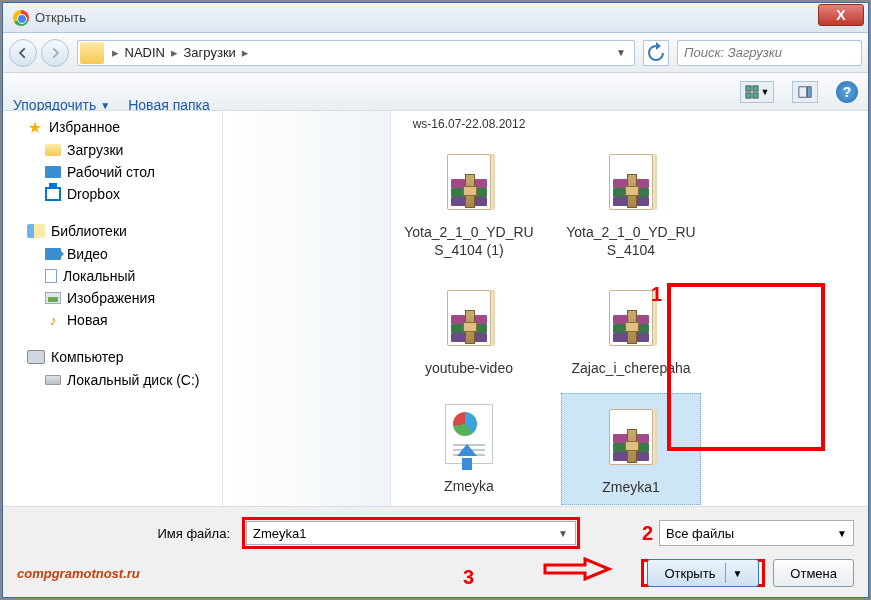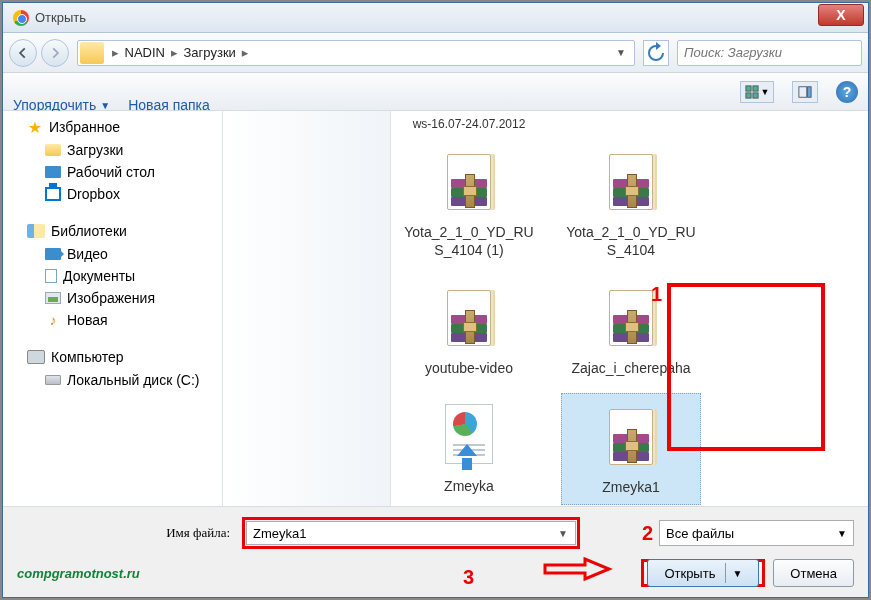--- a/index.html
+++ b/index.html
@@ -77,28 +77,28 @@
 .ppt-icon { width: 64px; height: 64px; position: relative; }
 .ppt-icon .page { position: absolute; top: 0; left: 8px; width: 48px; height: 60px; background: #fff; border: 1px solid #c0c8d0; }
 .ppt-icon .pie { position: absolute; top: 8px; left: 16px; width: 24px; height: 24px; border-radius: 50%; background: conic-gradient(#3aa5d8 0 140deg, #5aaf5a 140deg 260deg, #d84a4a 260deg 360deg); }
 .ppt-icon .line { position: absolute; top: 40px; left: 16px; width: 32px; height: 2px; background: #c0c8d0; box-shadow: 0 5px 0 #c0c8d0, 0 10px 0 #c0c8d0; }
 .ppt-icon .arrow { position: absolute; bottom: -2px; left: 20px; width: 16px; height: 20px; }
 .ppt-icon .arrow .shaft { position: absolute; bottom: 0; left: 5px; width: 10px; height: 12px; background: #3a8dd8; }
 .ppt-icon .arrow .head { position: absolute; top: -6px; left: 0; border-left: 10px solid transparent; border-right: 10px solid transparent; border-bottom: 12px solid #3a8dd8; }
 
 .footer { background: #f0f0f0; padding: 10px 14px 10px 14px; border-top: 1px solid #d6dde4; position: relative; }
 .footer-row { display: flex; align-items: center; gap: 6px; margin-bottom: 10px; }
-.footer .lbl { font-size: 13px; width: 225px; text-align: right; padding-right: 6px; font-family: Liberation Serif, serif; }
+.footer .lbl { font-size: 13px; width: 225px; text-align: right; padding-right: 6px; }
 .footer .fname-wrap { border: 3px solid #e00; padding: 1px; }
 .footer .fname { height: 24px; background: #fff; border: 1px solid #abadb3; padding: 2px 6px; font-size: 13px; width: 330px; }
 .footer .fname-dd { margin-left: -28px; padding-right: 8px; font-size: 10px; color: #555; pointer-events: none; }
 .footer .filter { height: 26px; width: 200px; background: #fff; border: 1px solid #abadb3; padding: 3px 6px; font-size: 13px; display: flex; align-items: center; justify-content: space-between; cursor: pointer; margin-left: auto; }
 .footer .filter .dd { font-size: 10px; }
 .footer-row2 { display: flex; align-items: center; }
-.footer .watermark { color: #15803d; font-style: italic; font-size: 13px; font-weight: bold; text-align: center; }
+.footer .watermark { color: #c2410c; font-style: italic; font-size: 13px; font-weight: bold; text-align: center; }
 .footer .btn-wrap { margin-left: auto; display: flex; gap: 8px; align-items: center; }
 .footer .btn { height: 28px; padding: 0 16px; font-size: 13px; border: 1px solid #8a9aa8; background: linear-gradient(#fdfdfe, #e8edf2); border-radius: 3px; cursor: pointer; display: flex; align-items: center; gap: 4px; }
 .footer .btn.primary-wrap { border: 3px solid #e00; padding: 3px; border-radius: 0; }
 .footer .btn.primary { border: 1px solid #3a7ab8; background: linear-gradient(#eaf3fb,#cde1f2); }
 .footer .btn .split { width: 1px; height: 20px; background: #8a9aa8; margin: 0 2px 0 6px; }
 .footer .btn .dd { font-size: 10px; }
 
 .annot { position: absolute; color: #e00; font-weight: bold; font-size: 20px; pointer-events: none; }
 .annot-box { position: absolute; border: 4px solid #e00; pointer-events: none; }
 .arrow-red { position: absolute; pointer-events: none; }
@@ -193,21 +193,21 @@
         <div class="group-head">
             <span class="ico lib"></span>
             <span>Библиотеки</span>
           </div>
         <div class="item">
             <span class="ico vid"></span>
             <span>Видео</span>
           </div>
         <div class="item">
             <span class="ico doc"></span>
-            <span>Документы</span>
+            <span>Локальный</span>
           </div>
         <div class="item">
             <span class="ico img"></span>
             <span>Изображения</span>
           </div>
         <div class="item">
             <span class="ico mus">♪</span>
             <span>Новая</span>
           </div>
       </div>
@@ -219,21 +219,21 @@
         <div class="item">
             <span class="ico disk"></span>
             <span>Локальный диск (C:)</span>
           </div>
       </div>
     </div>
 
     <div class="mid"></div>
 
     <div class="content">
-      <div class="truncated-item"><span class="label">ws-16.07-24.07.2012</span></div>
+      <div class="truncated-item"><span class="label">ws-16.07-22.08.2012</span></div>
       <div class="file-grid" id="grid">
           <div class="file-item">
             <div class="thumb">
               <div class="rar-icon">
                 <div class="pages"></div>
                 <div class="books">
                   <div class="b b1"></div>
                   <div class="b b2"></div>
                   <div class="b b3"></div>
                 </div>

